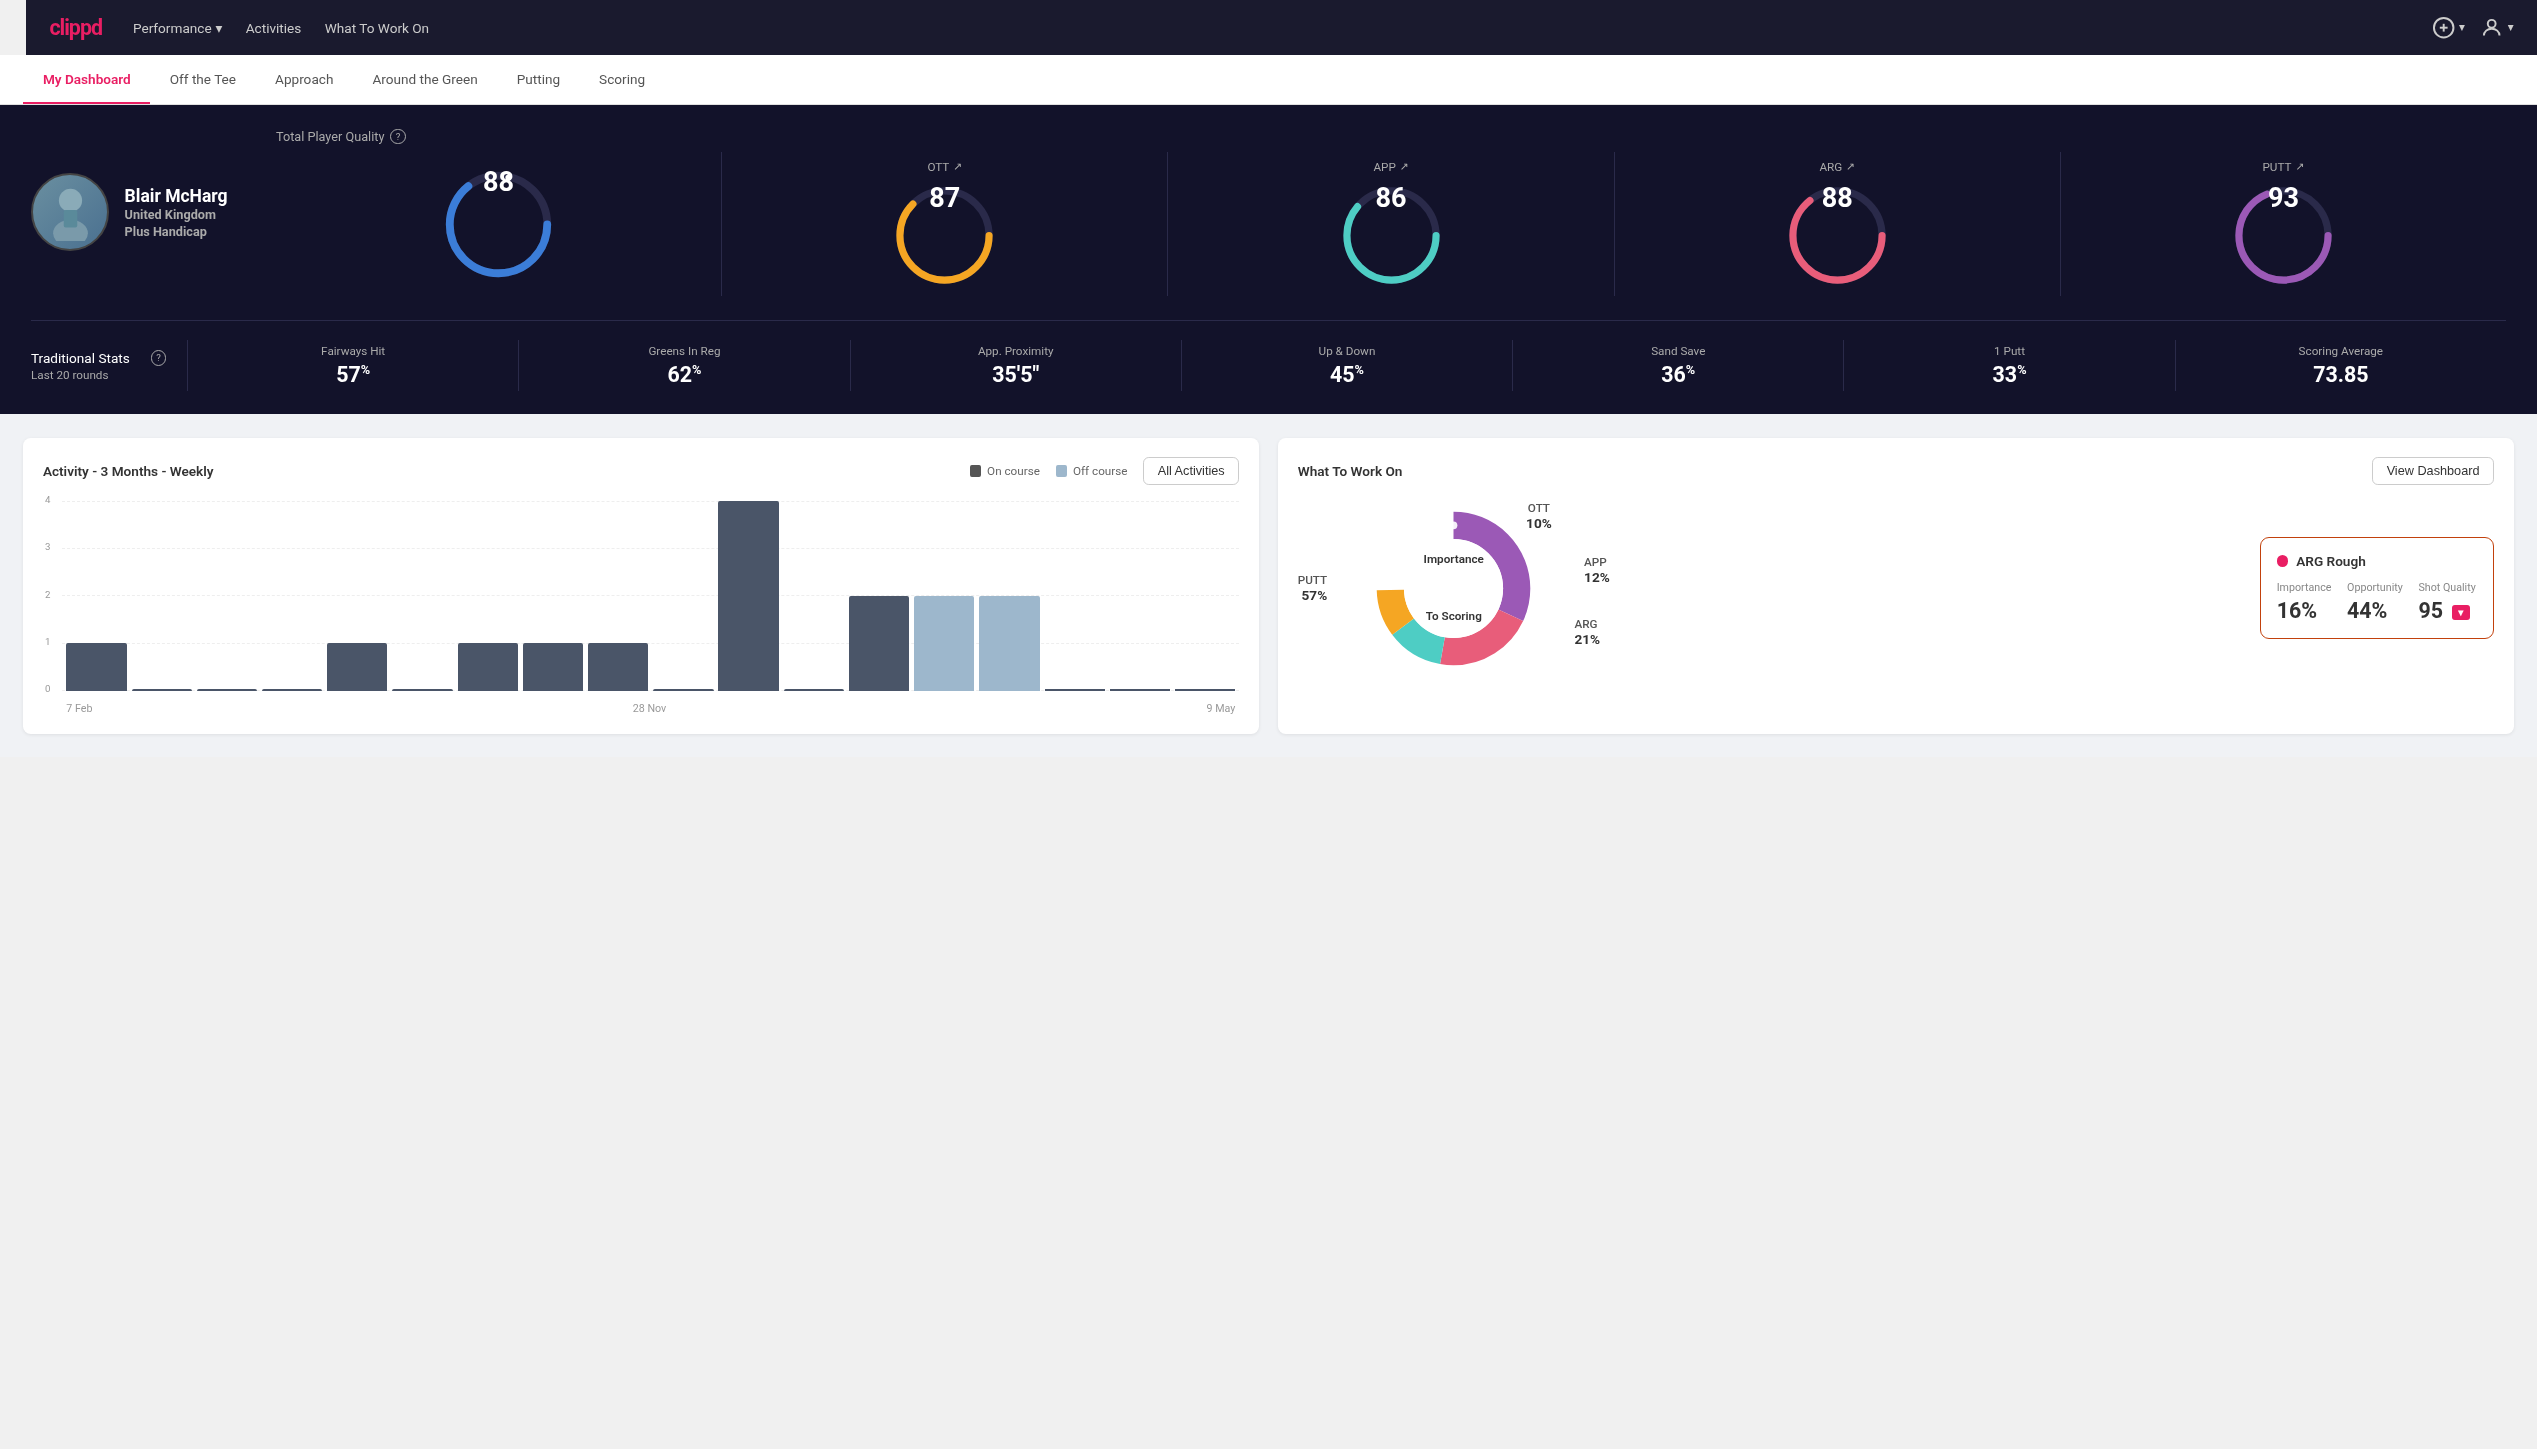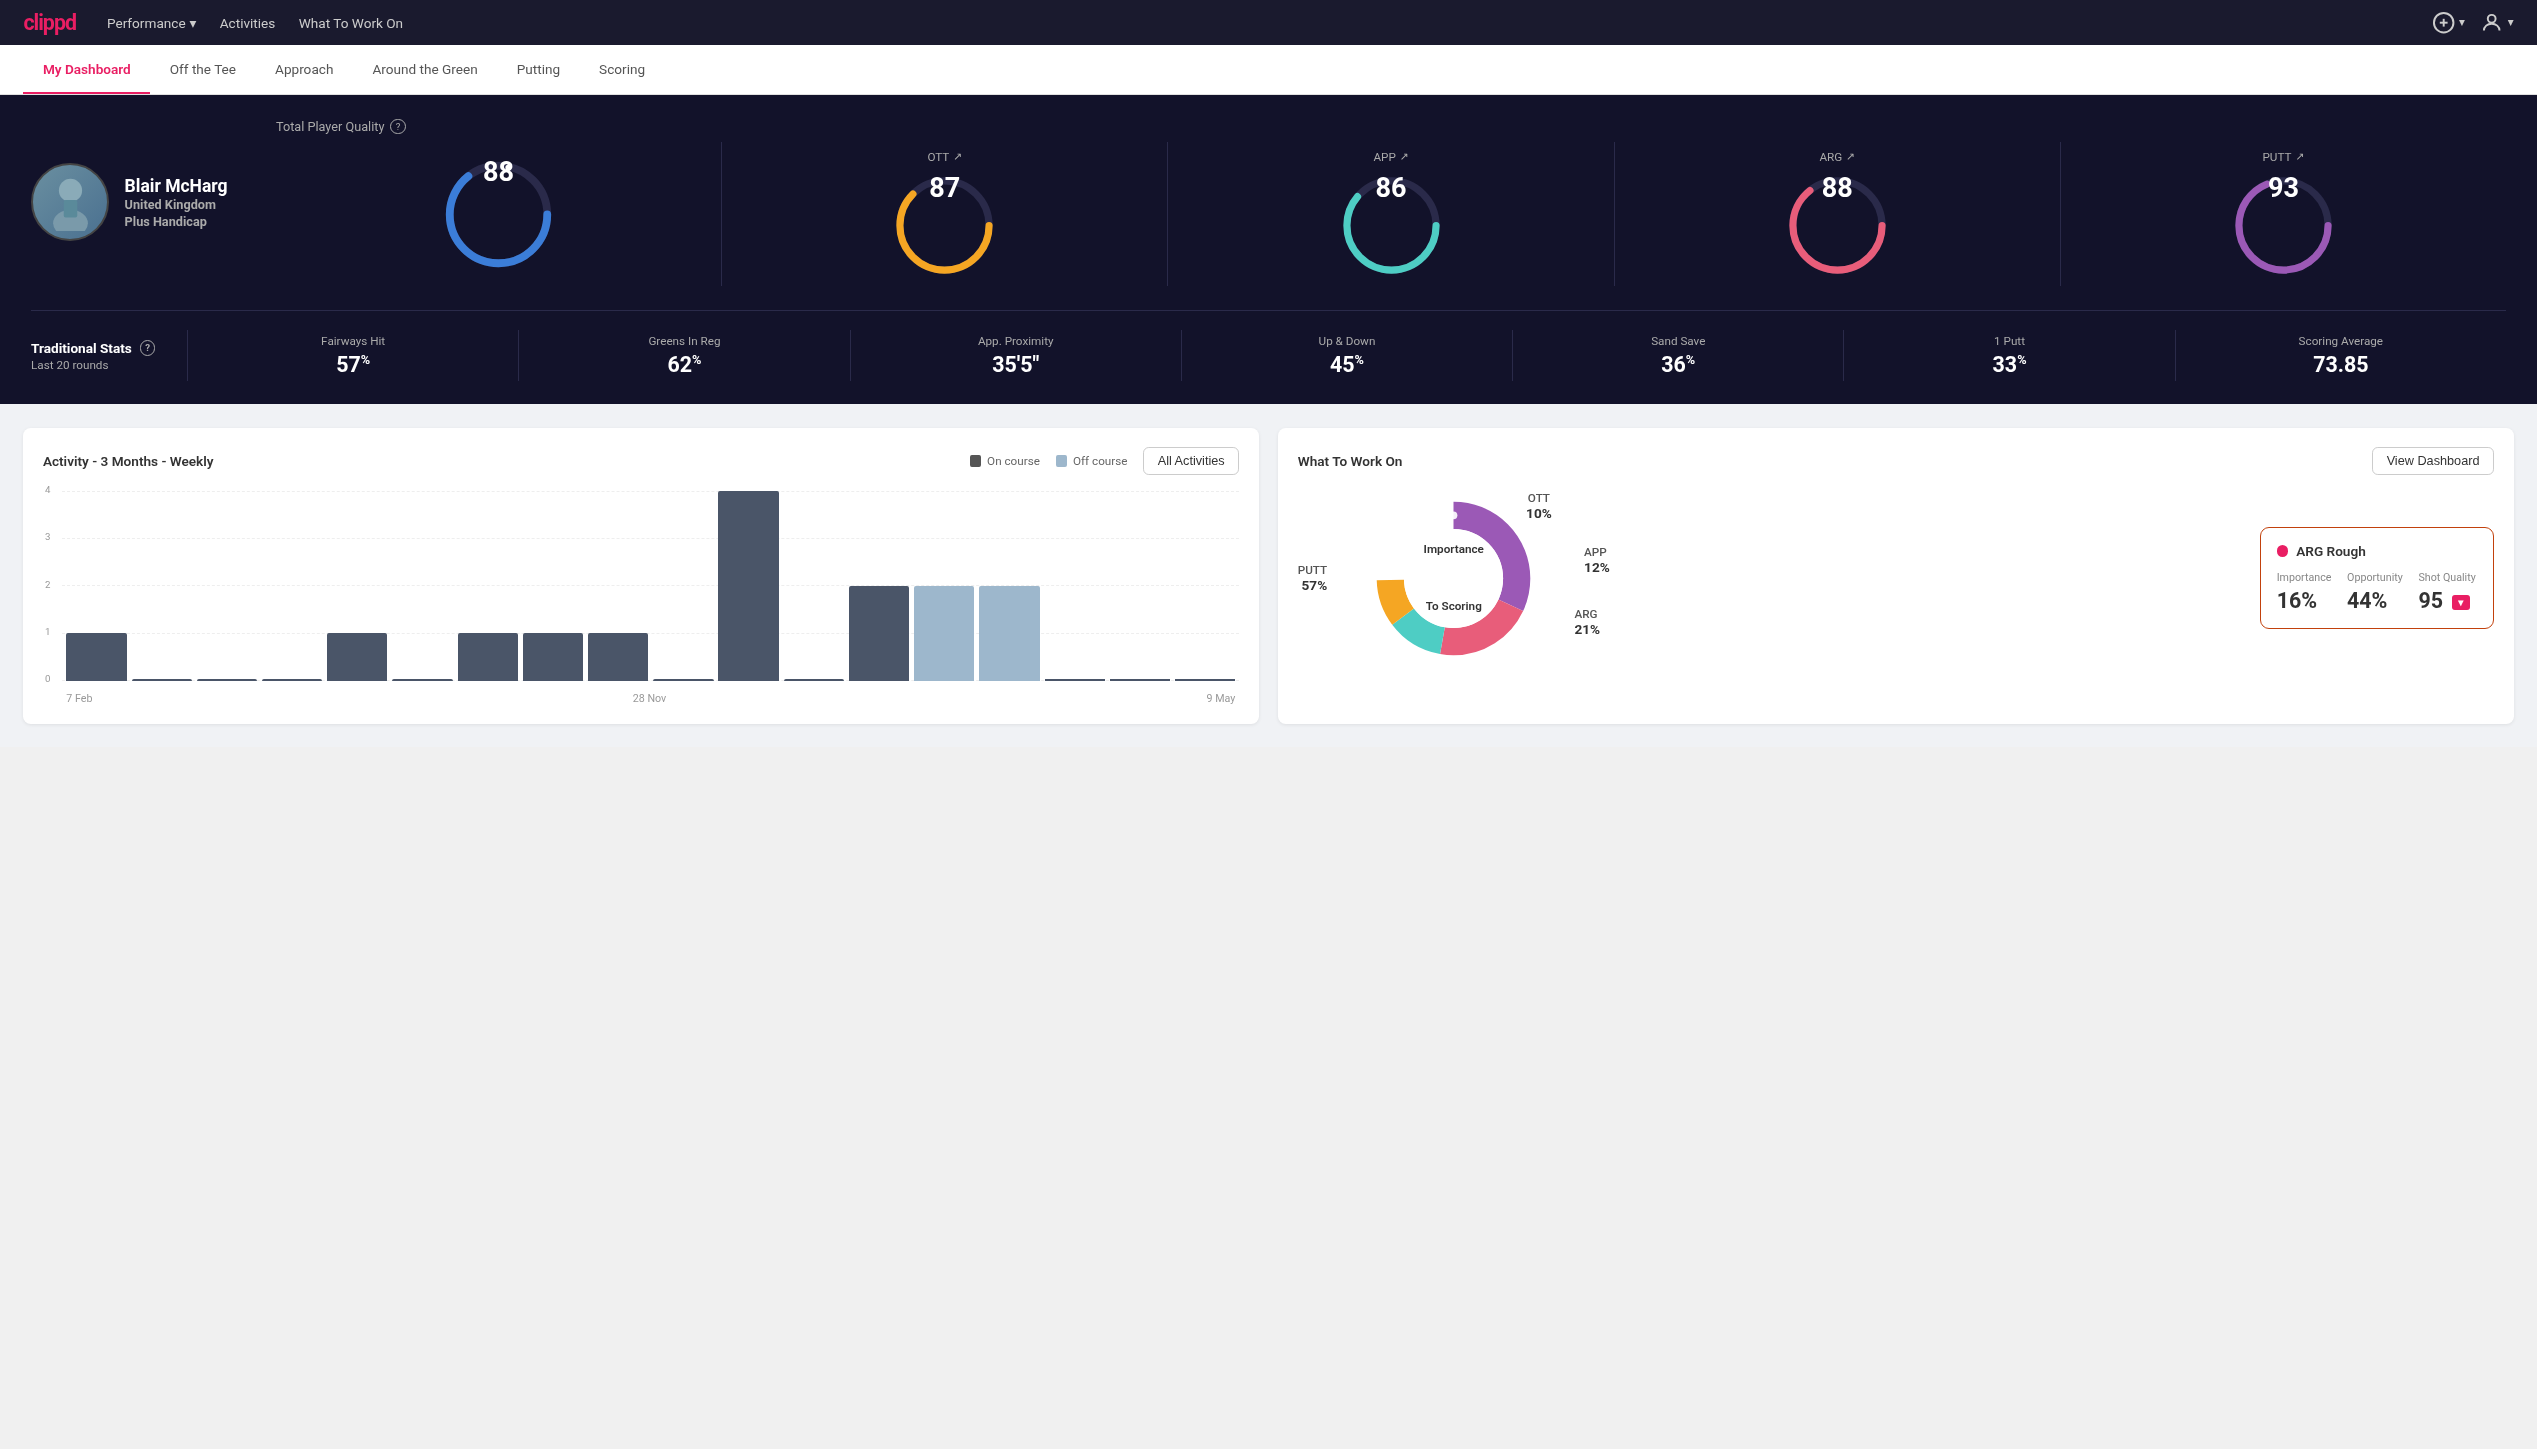--- a/index.html
+++ b/index.html
@@ -4,22 +4,23 @@
   <style>
     * { box-sizing: border-box; margin: 0; padding: 0; }
     body { font-family: -apple-system, BlinkMacSystemFont, 'Segoe UI', Roboto, sans-serif; background: #f0f0f0; color: #fff; }
 
     
     .header {
       background: #1a1a2e;
       display: flex;
       align-items: center;
       padding: 0 23.4px;
-      height: 45px;
+      height: 55px;
       justify-content: space-between;
+      margin-left: 26px;
     }
     .header-left { display: flex; align-items: center; gap: 31px; }
     .logo { color: #e91e63; font-size: 21.4px; font-weight: bold; letter-spacing: -1px; }
     .nav-items { display: flex; gap: 23.4px; align-items: center; }
     .nav-item { color: #ccc; font-size: 13.6px; cursor: pointer; display: flex; align-items: center; gap: 3.9px; }
     .header-right { display: flex; align-items: center; gap: 15.6px; }
     .header-icon { color: #ccc; cursor: pointer; font-size: 19.5px; display: flex; align-items: center; gap: 3.9px; }
 
     
     .tabs-bar {
@@ -113,21 +114,21 @@
     }
 
     
     .stats-section {
       display: flex;
       align-items: center;
       padding-top: 19.5px;
       gap: 0;
     }
     .stats-label-block { min-width: 156px; }
-    .stats-label-block h3 { font-size: 13.6px; font-weight: bold; color: #fff; display: flex; align-items: center; gap: 8px; }
+    .stats-label-block h3 { font-size: 13.6px; font-weight: normal; color: #fff; display: flex; align-items: center; gap: 21px; }
     .stats-label-block p { font-size: 11.7px; color: #aaa; margin-top: 1.9px; }
     .stat-items { display: flex; flex: 1; gap: 0; }
     .stat-item {
       flex: 1;
       display: flex;
       flex-direction: column;
       align-items: center;
       gap: 3.9px;
       border-left: 1px solid #2a2a4a;
       padding: 3.9px 15.6px;

